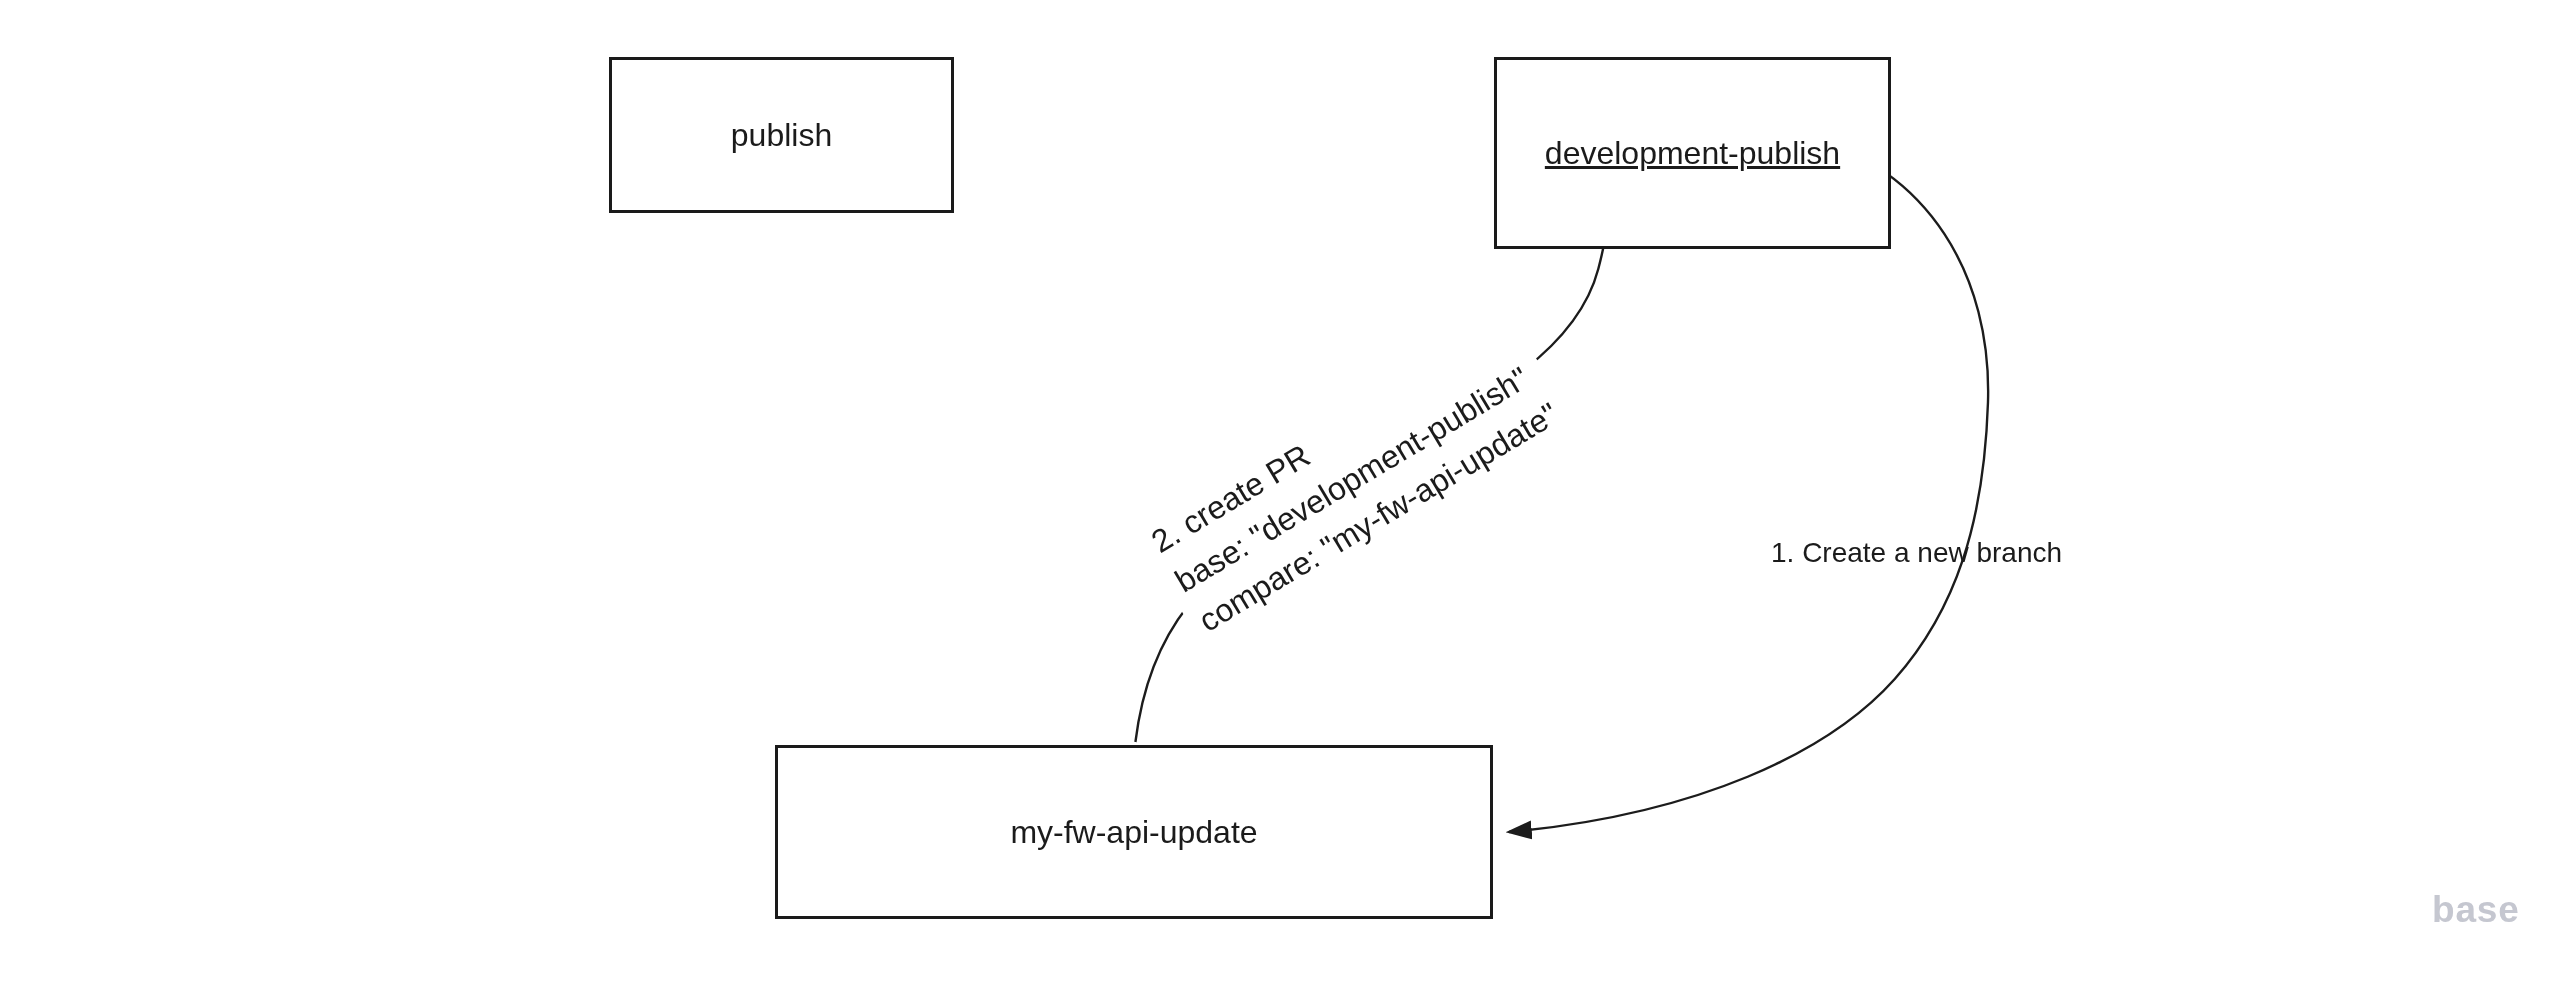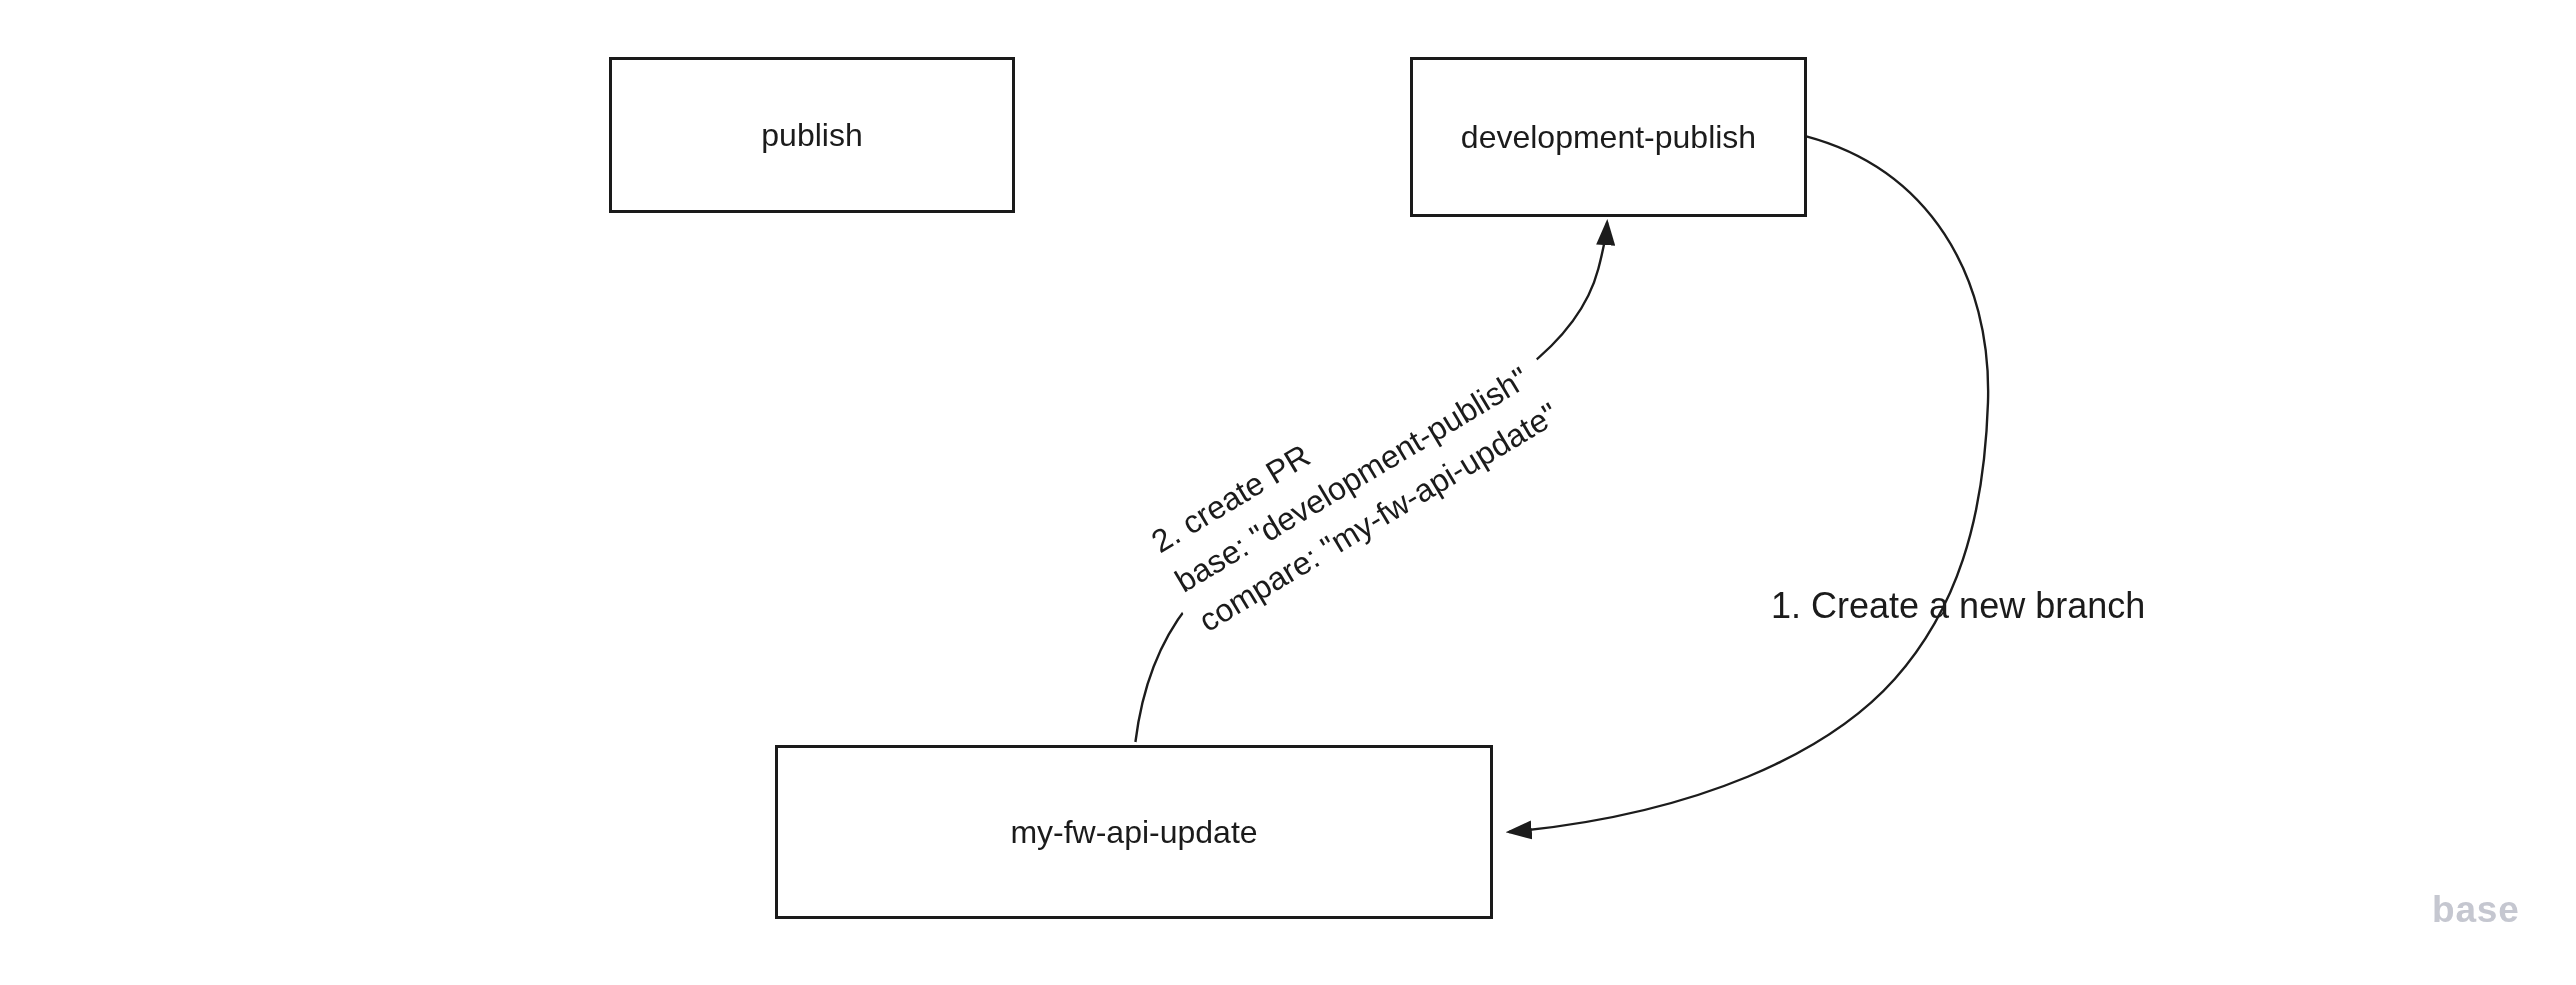--- a/index.html
+++ b/index.html
@@ -38,42 +38,42 @@
     white-space: nowrap;
     z-index: 2;
     text-align: left;
   }
   .caption-line {
     display: block;
   }
   .connector-label {
     position: absolute;
     left: 1771px;
-    top: 587px;
-    font-size: 36px;
+    top: 534px;
+    font-size: 28px;
     line-height: 37px;
     white-space: nowrap;
     z-index: 3;
   }
   .node {
     position: absolute;
     box-sizing: border-box;
     background: #ffffff;
     border: 3.2px solid #1a1a1a;
     display: flex;
     flex-direction: column;
     align-items: center;
     justify-content: center;
     text-align: center;
     font-size: 32px;
     line-height: 44px;
     z-index: 4;
   }
-  .node-publish { left: 609px;  top: 57px;  width: 406px; height: 156px; }
-  .node-dev     { left: 1410px; top: 57px;  width: 397px; height: 160px; }
+  .node-publish { left: 609px;  top: 57px;  width: 345px; height: 156px; }
+  .node-dev     { left: 1494px; top: 57px;  width: 397px; height: 192px; text-decoration: underline; }
   .node-fw      { left: 775px;  top: 745px; width: 718px; height: 174px; text-align: right; }
   .watermark {
     position: absolute;
     left: 2432px;
     top: 889px;
     font-size: 37px;
     font-weight: 700;
     letter-spacing: 0.8px;
     color: #c5c7d0;
     z-index: 5;

